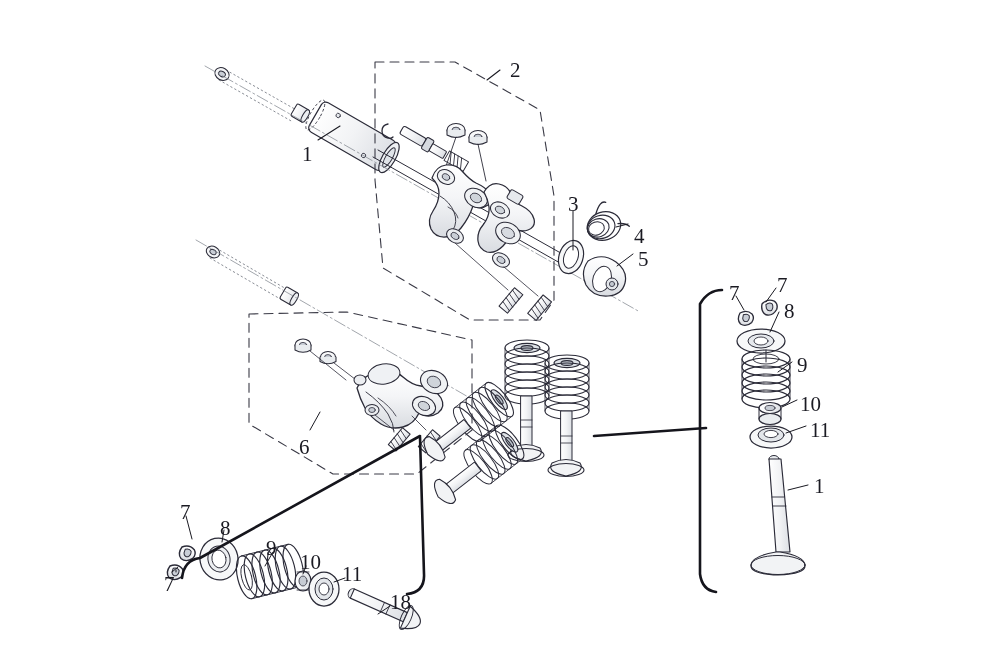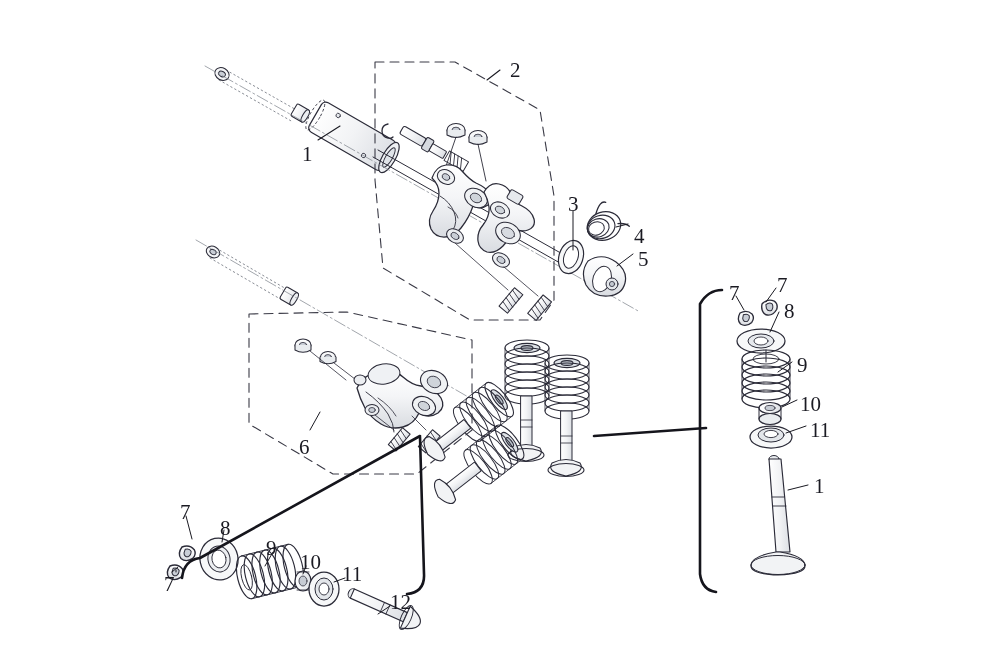--- a/index.html
+++ b/index.html
@@ -470,15 +470,15 @@
 <div class="lbl" style="left:797px;top:355px;">9</div>
 <div class="lbl" style="left:800px;top:394px;">10</div>
 <div class="lbl" style="left:810px;top:420px;">11</div>
 <div class="lbl" style="left:814px;top:476px;">1</div>
 <div class="lbl" style="left:180px;top:502px;">7</div>
 <div class="lbl" style="left:164px;top:574px;">7</div>
 <div class="lbl" style="left:220px;top:518px;">8</div>
 <div class="lbl" style="left:266px;top:538px;">9</div>
 <div class="lbl" style="left:300px;top:552px;">10</div>
 <div class="lbl" style="left:342px;top:564px;">11</div>
-<div class="lbl" style="left:390px;top:592px;">12</div>
+<div class="lbl" style="left:390px;top:592px;">18</div>
 
 </div>
 
 </body></html>

